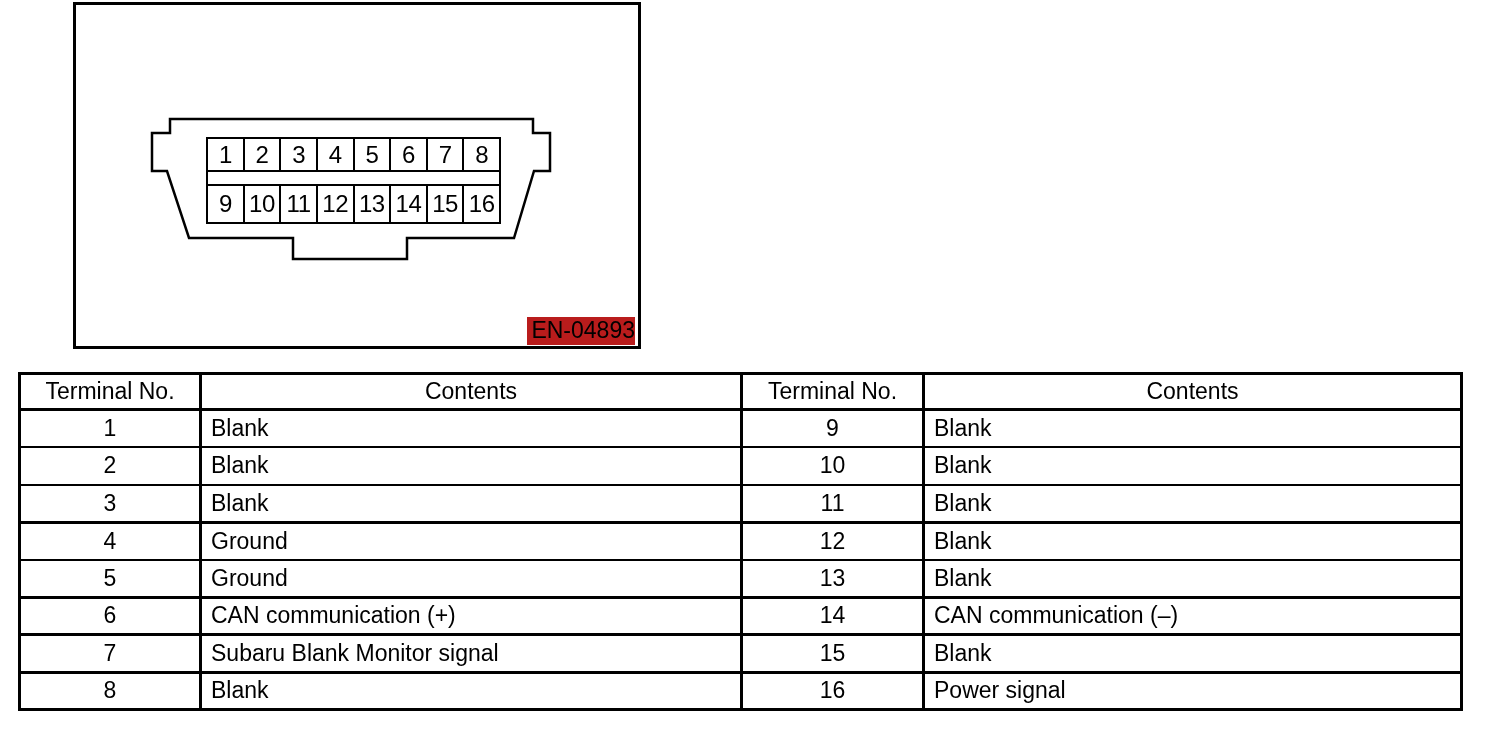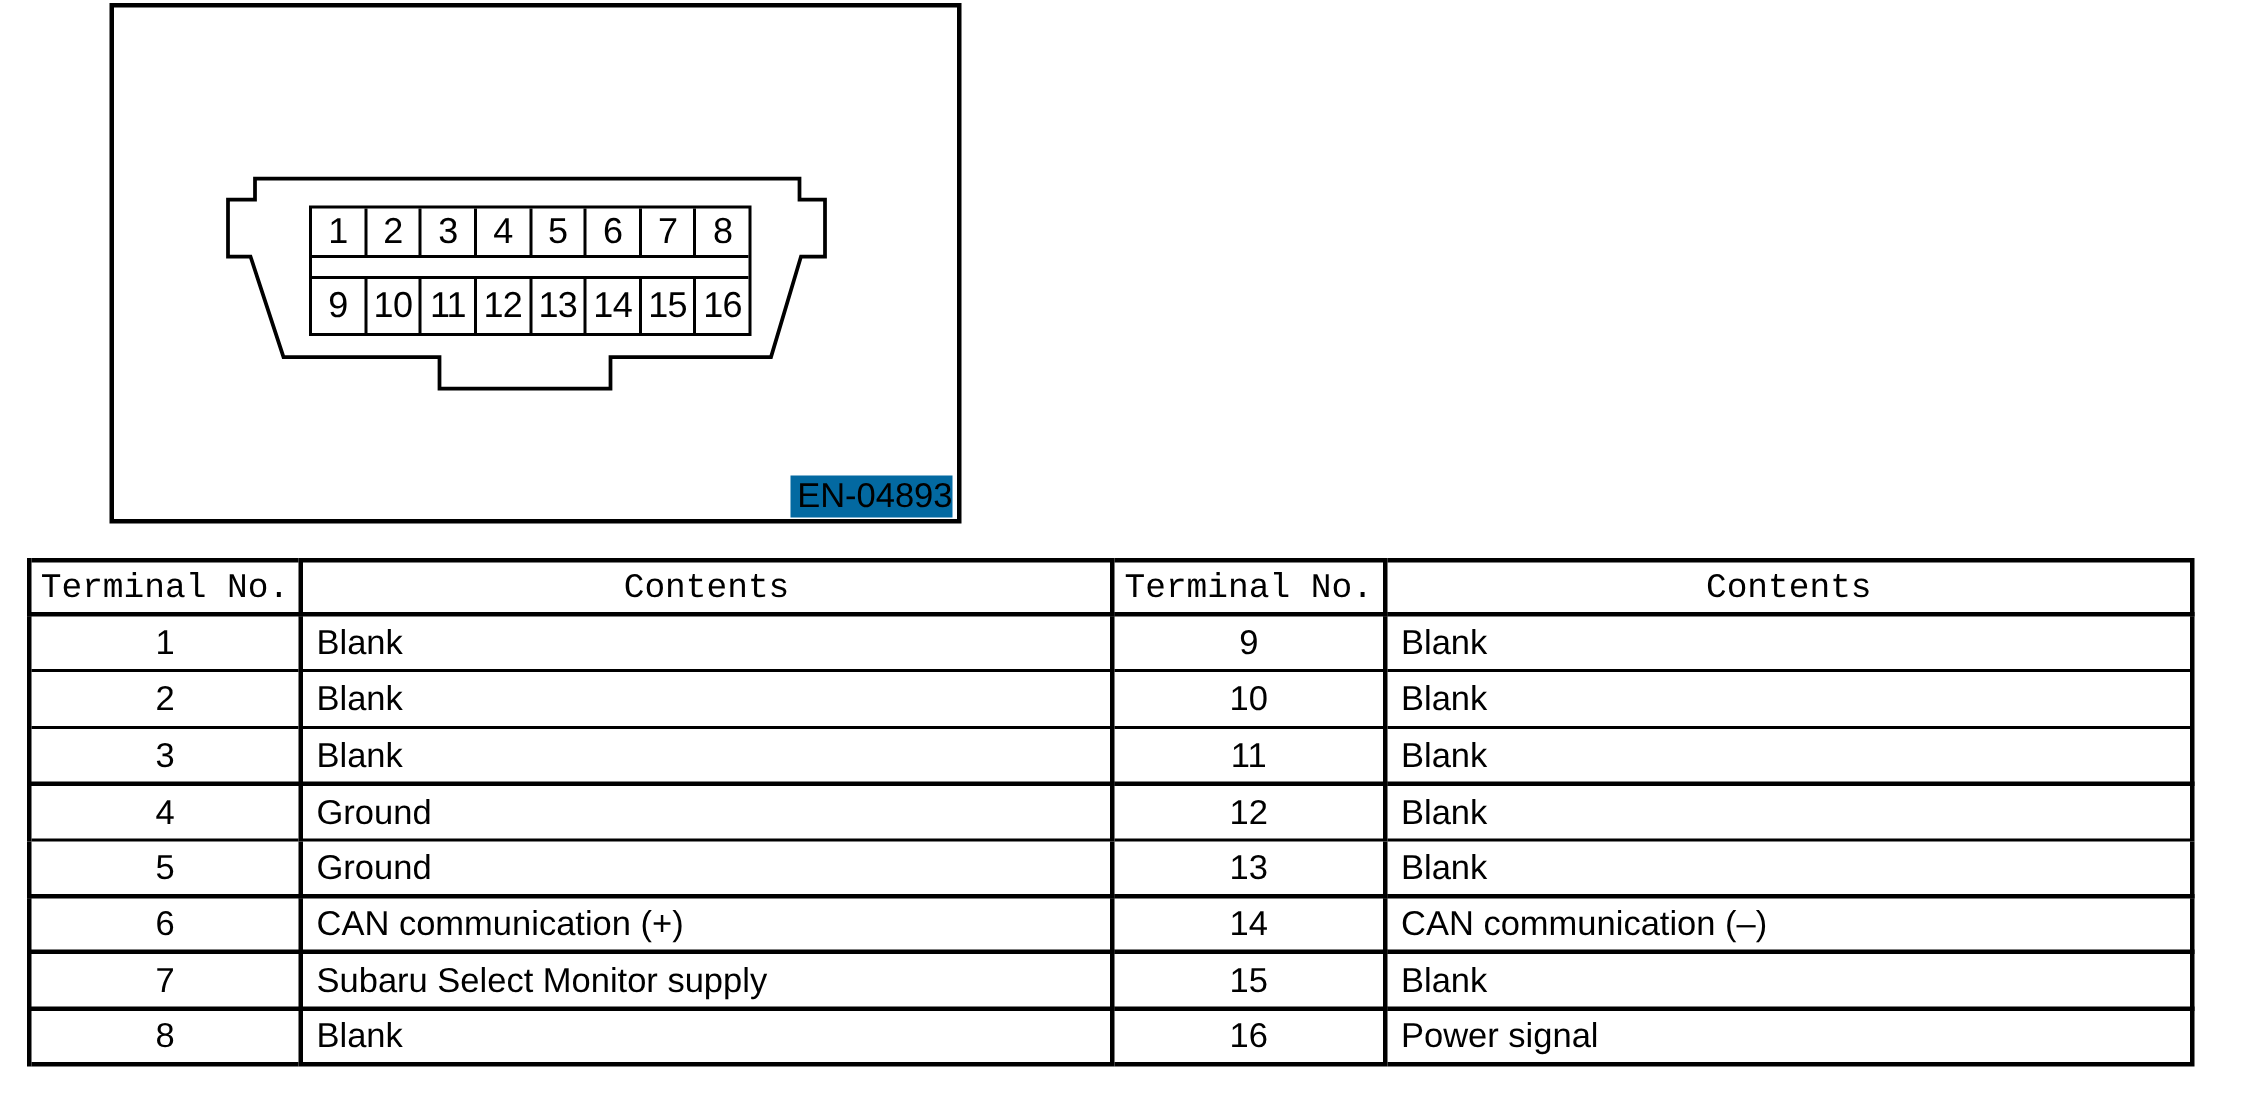--- a/index.html
+++ b/index.html
@@ -26,37 +26,37 @@
   .pin-row--bottom{flex:1;}
   .pin-gap{height:12px;border-top:2px solid #000;border-bottom:2px solid #000;}
   .pin-cell{
     flex:1 1 0;border-right:2px solid #000;
     display:flex;align-items:center;justify-content:center;
     font-size:24px;line-height:1;letter-spacing:-0.5px;
   }
   .pin-cell:last-child{border-right:none;}
   .figure-id{
     position:absolute;right:3px;bottom:1px;font-size:23px;line-height:1.2;
-    background:#0369a1;padding-left:4px;
+    background:#b91c1c;padding-left:4px;
   }
 
   
   .terminal-table{
     position:absolute;left:18px;top:372px;width:1442px;
     border-collapse:collapse;table-layout:fixed;
     font-size:23px;background:#fff;
   }
   .terminal-table,
   .terminal-table th,
   .terminal-table td{border:2px solid #000;}
   .terminal-table{border-width:3px;}
   .terminal-table th,
   .terminal-table td{border-left-width:3px;border-right-width:3px;}
   .terminal-table thead th{border-bottom-width:3px;}
-  .terminal-table thead tr{height:36px;font-family:Liberation Mono, monospace;}
+  .terminal-table thead tr{height:36px;}
   .terminal-table tbody tr{height:37.5px;}
   
   .terminal-table tbody tr:nth-child(3) td,
   .terminal-table tbody tr:nth-child(5) td,
   .terminal-table tbody tr:nth-child(6) td,
   .terminal-table tbody tr:nth-child(7) td{border-bottom-width:3px;}
   .terminal-table th{font-weight:400;text-align:center;padding:0;}
   .terminal-table td{padding:0;vertical-align:middle;}
   td.cell-terminal{text-align:center;}
   td.cell-contents{text-align:left;padding-left:9px;}
@@ -145,21 +145,21 @@
           <td class="cell-contents">Blank</td>
         </tr>
         <tr>
           <td class="cell-terminal">6</td>
           <td class="cell-contents">CAN communication (+)</td>
           <td class="cell-terminal">14</td>
           <td class="cell-contents">CAN communication (–)</td>
         </tr>
         <tr>
           <td class="cell-terminal">7</td>
-          <td class="cell-contents">Subaru Select Monitor supply</td>
+          <td class="cell-contents">Subaru Blank Monitor signal</td>
           <td class="cell-terminal">15</td>
           <td class="cell-contents">Blank</td>
         </tr>
         <tr>
           <td class="cell-terminal">8</td>
           <td class="cell-contents">Blank</td>
           <td class="cell-terminal">16</td>
           <td class="cell-contents">Power signal</td>
         </tr>
       </tbody>

